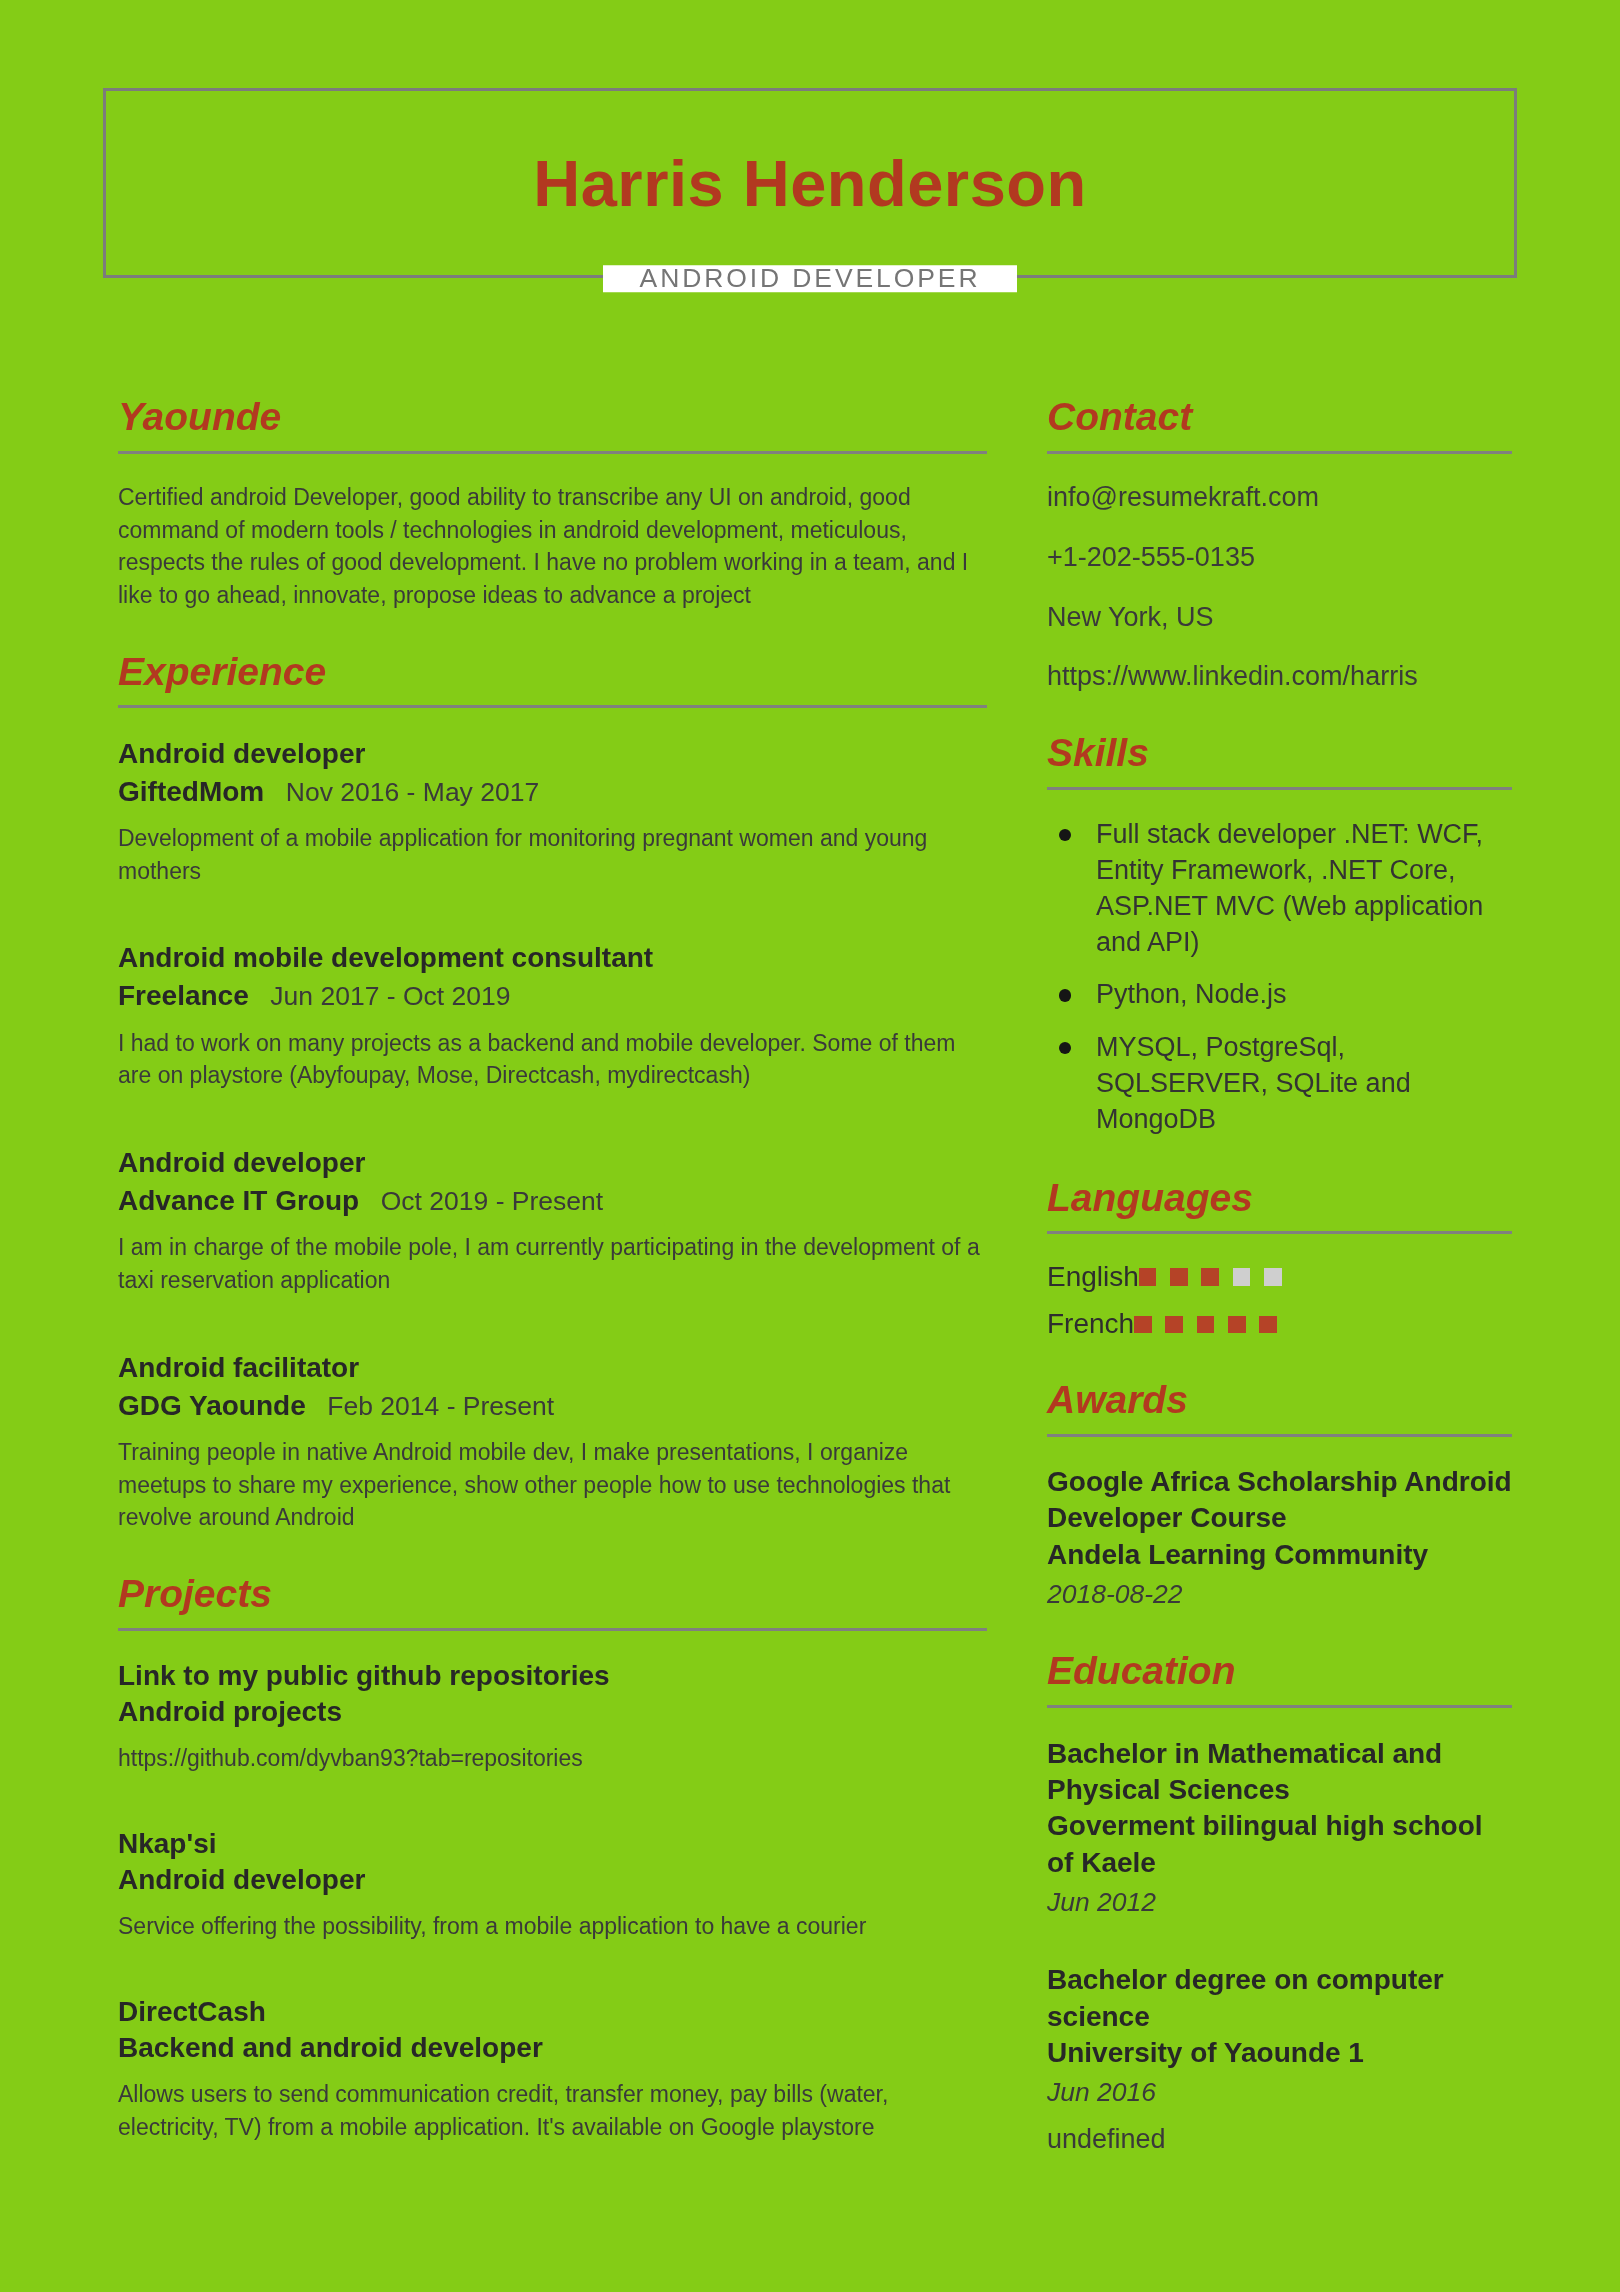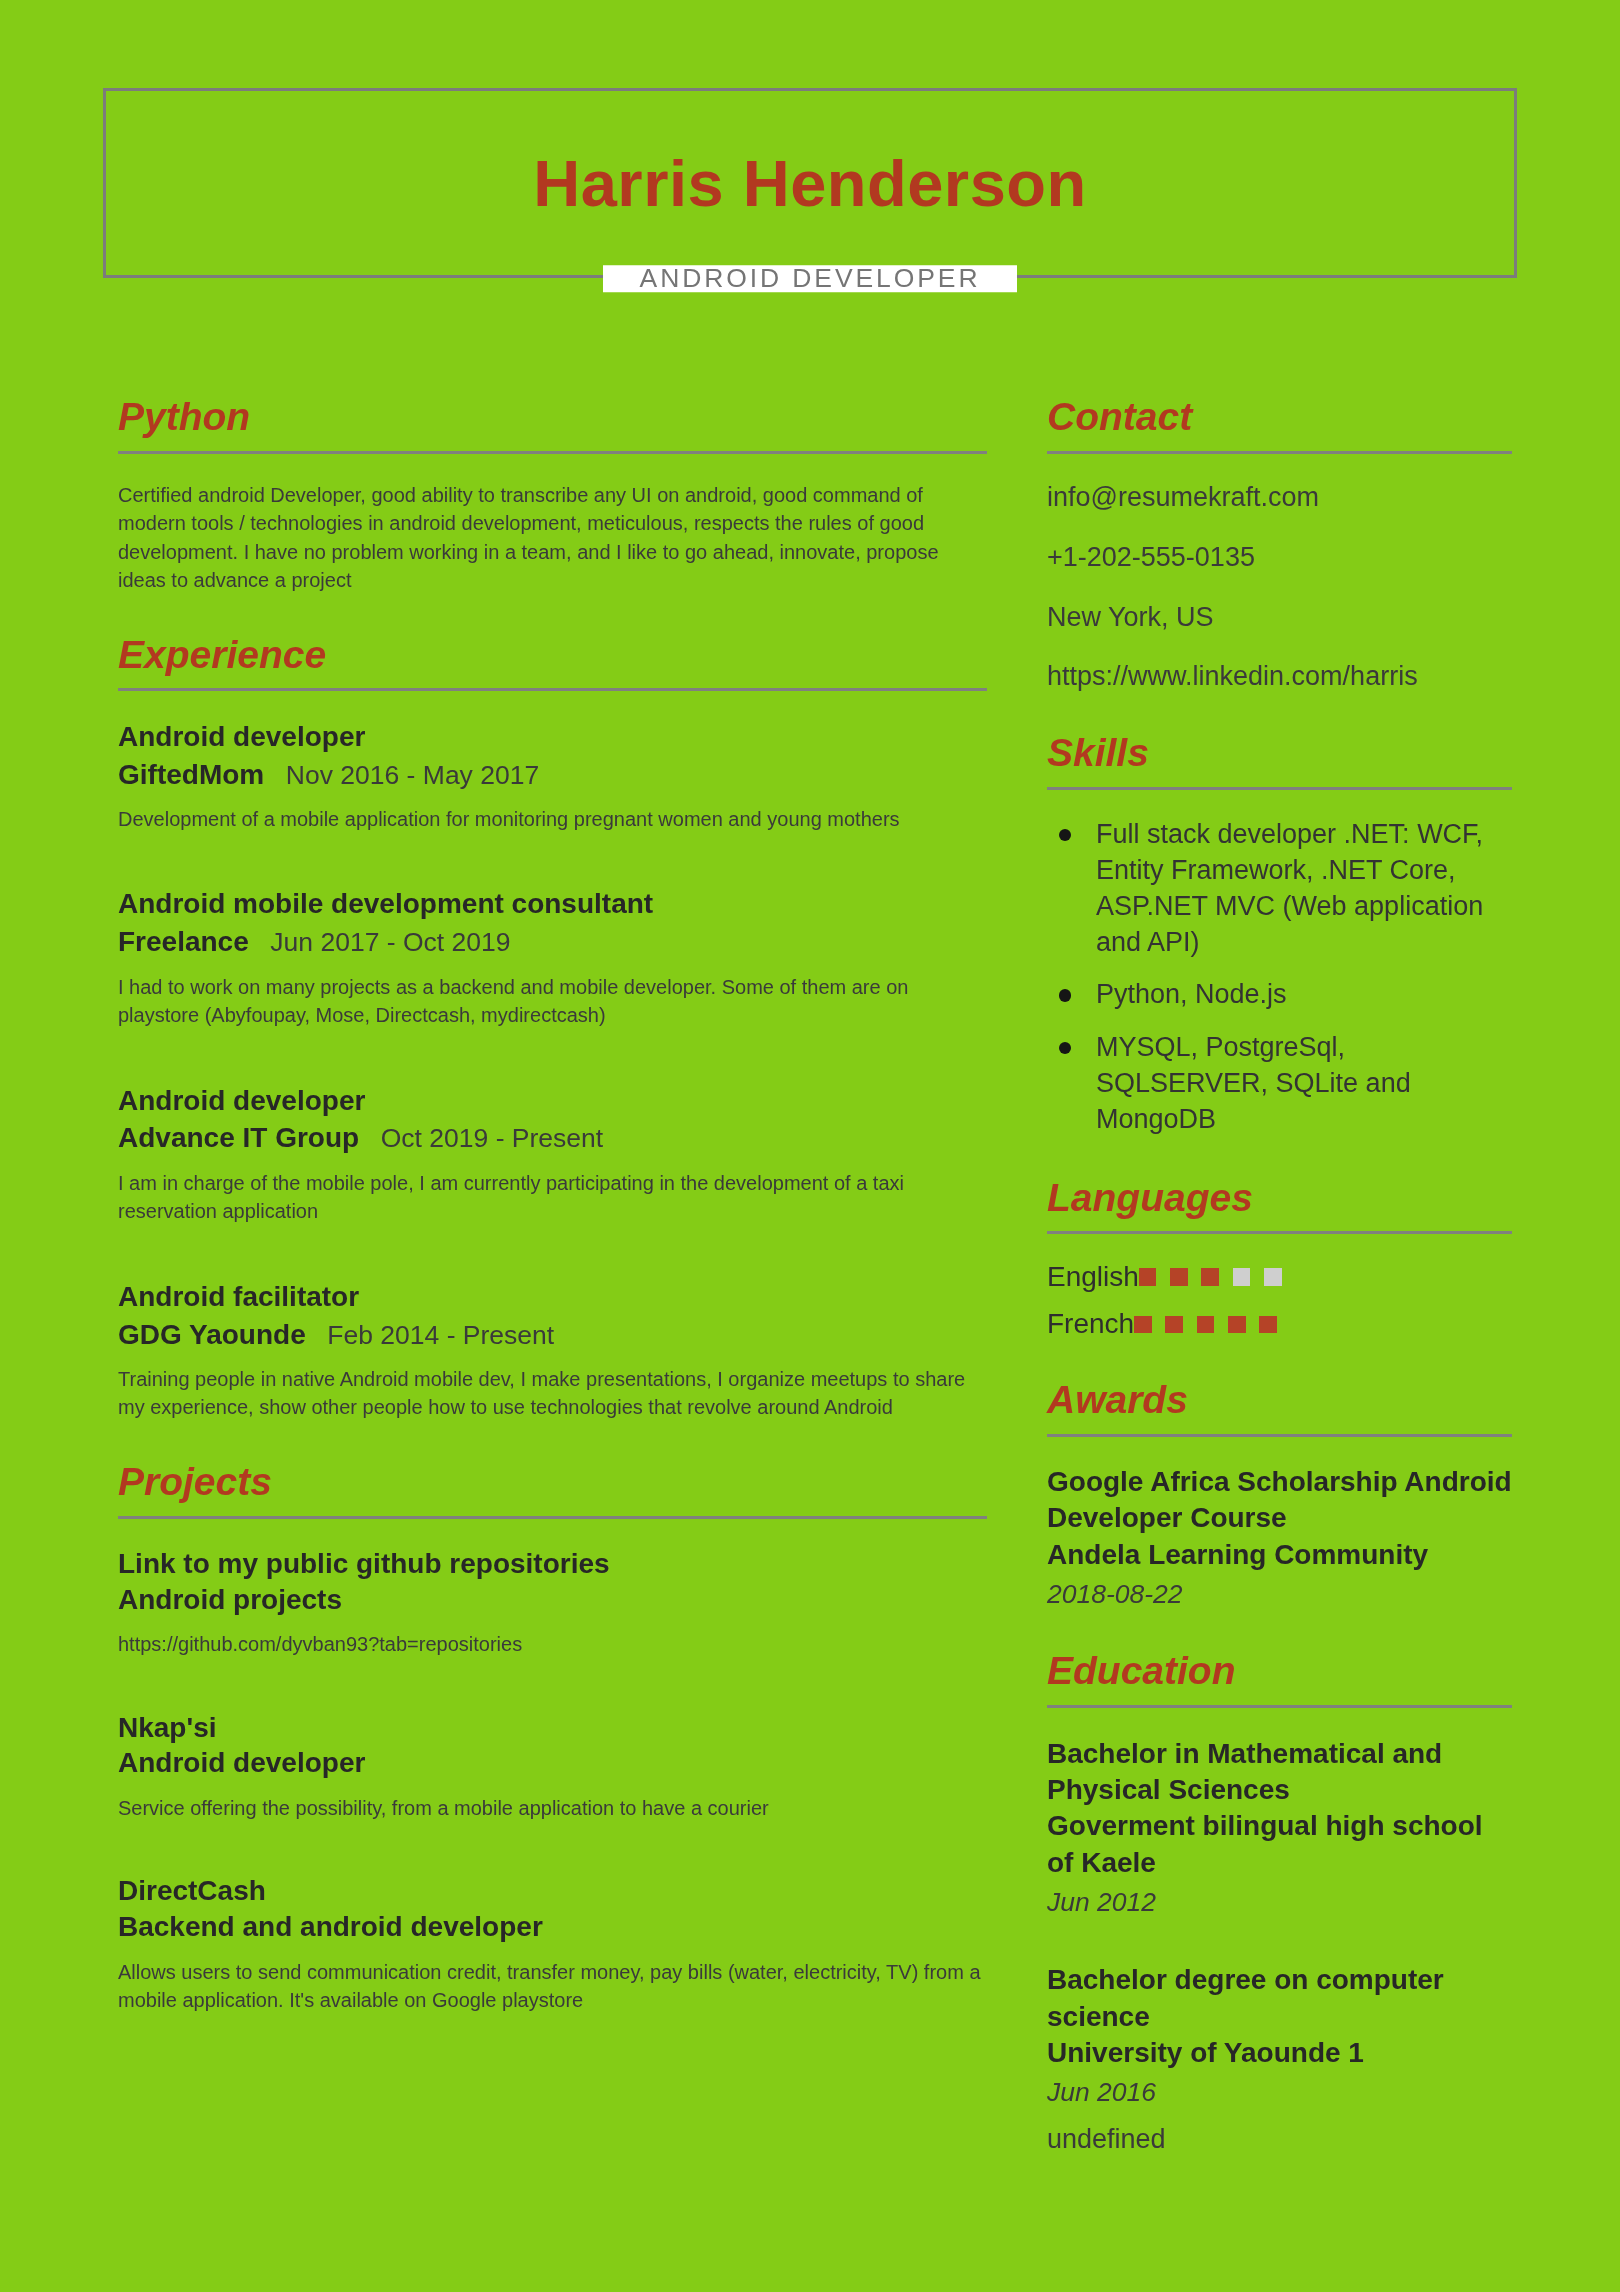--- a/index.html
+++ b/index.html
@@ -51,21 +51,21 @@
   .col-right { width: 465px; flex: none; }
   section { margin-bottom: 39px; }
   .sec-head {
     font-size: 39px; font-style: italic; font-weight: bold;
     color: #b23920;
     padding-bottom: 11.8px; margin: 0 0 27.4px 0;
     border-bottom: 3.9px solid #808080;
     line-height: 1.1;
   }
   
-  .body-text { font-size: 20px; line-height: 1.42; color: #3a3a3a; }
+  .body-text { font-size: 23px; line-height: 1.42; color: #3a3a3a; }
   .job { margin-bottom: 53px; }
   .job:last-child, .project:last-child { margin-bottom: 0; }
   .job-title, .company-name, .project-name, .project-role {
     font-size: 28px; font-weight: bold; color: #272727; line-height: 1.28;
   }
   .job-meta { margin-top: 2px; }
   .job-dates {
     font-size: 26.5px; font-weight: normal; 
     color: #3a3a3a; margin-left: 21.6px;
   }
@@ -115,21 +115,21 @@
     <div class="subtitle-row">
       <span class="subtitle">ANDROID DEVELOPER</span>
     </div>
   </div>
 
   <div class="columns">
 
     <div class="col-left">
 
       <section>
-        <h2 class="sec-head">Python</h2>
+        <h2 class="sec-head">Yaounde</h2>
         <p class="body-text">Certified android Developer, good ability to transcribe any UI on android, good command of modern tools / technologies in android development, meticulous, respects the rules of good development. I have no problem working in a team, and I like to go ahead, innovate, propose ideas to advance a project</p>
       </section>
 
       <section>
         <h2 class="sec-head">Experience</h2>
 
         <div class="job">
           <div class="job-title">Android developer</div>
           <div class="job-meta">
             <span class="company-name">GiftedMom</span><span class="job-dates">Nov 2016 - May 2017</span>

